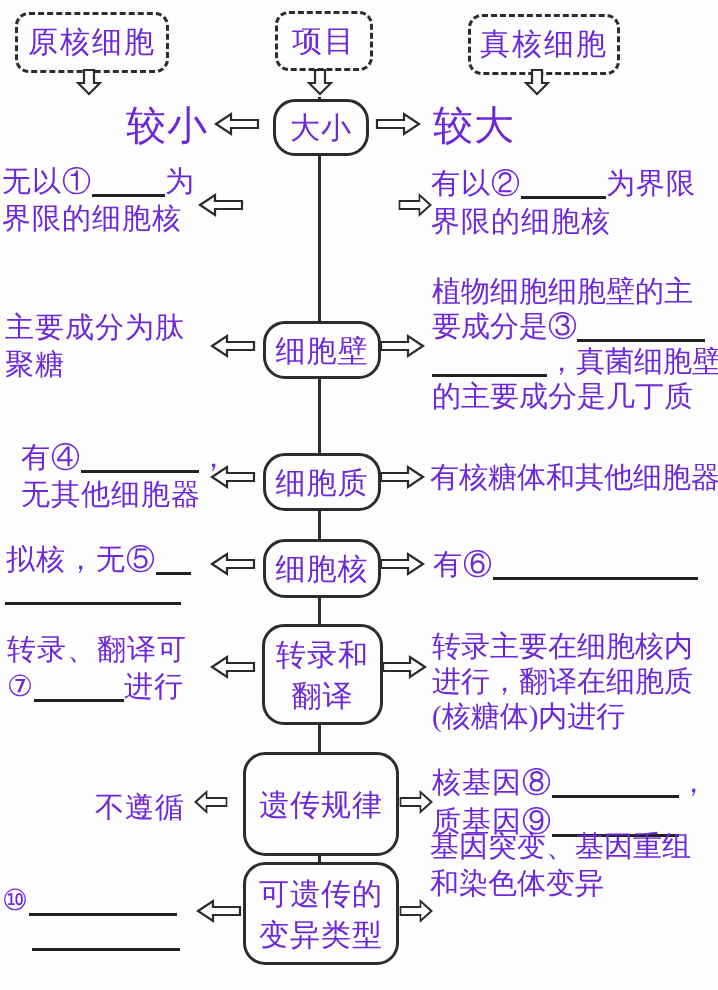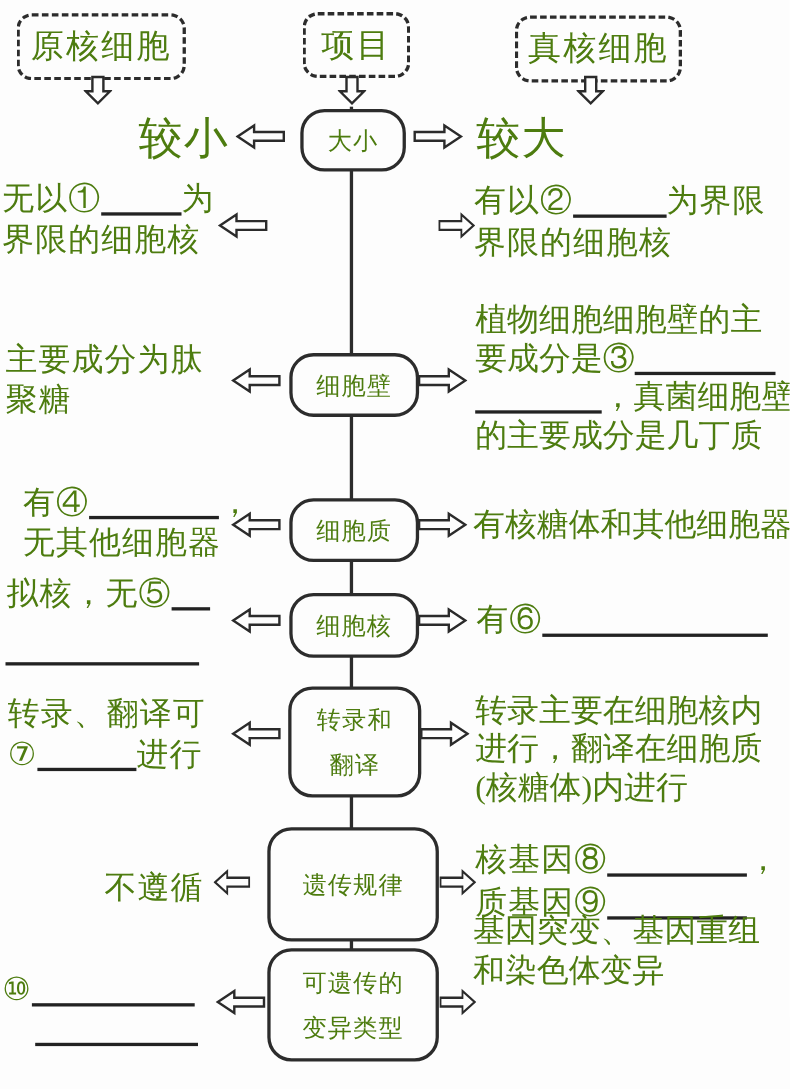--- a/index.html
+++ b/index.html
@@ -1,29 +1,29 @@
 <!DOCTYPE html>
 <html><head>
 <meta charset="utf-8">
 <style>
   html,body{margin:0;padding:0;background:#ffffff;}
   .canvas{
     position:relative;width:718px;height:990px;background:#fdfdfd;
     font-family:"Liberation Serif","DejaVu Serif",serif;
-    color:#4d7c0f;overflow:hidden;
+    color:#6d28d9;overflow:hidden;
   }
   .dashed-box{
     position:absolute;border:3px dashed #2c2c2c;border-radius:14px;
     display:flex;align-items:center;justify-content:center;
     font-size:30px;letter-spacing:2px;background:#fdfdfd;white-space:nowrap;
   }
   .tbox{
     position:absolute;border:3px solid #2c2c2c;border-radius:22px;background:#fdfdfd;
     display:flex;flex-direction:column;align-items:center;justify-content:center;
-    font-size:22px;line-height:41px;letter-spacing:1px;text-align:center;white-space:nowrap;
+    font-size:30px;line-height:41px;letter-spacing:1px;text-align:center;white-space:nowrap;
   }
   .spine{position:absolute;left:318px;top:97px;width:3px;height:790px;background:#2c2c2c;}
   .arrow{position:absolute;}
   .note{position:absolute;font-size:29px;line-height:37px;letter-spacing:1px;white-space:nowrap;}
   .ln{display:block;}
   .blank{
     display:inline-block;height:22px;border-bottom:3px solid #222;
     vertical-align:-6px;
   }
   .rule{position:absolute;height:0;border-top:3px solid #222;}
@@ -142,21 +142,21 @@
   <div class="note" style="left:5px;top:309px">
     <div class="ln"><span>主要成分为肽</span></div>
     <div class="ln"><span>聚糖</span></div>
   </div>
 
   <div class="note" style="left:21px;top:439px">
     <div class="ln"><span>有④</span><span class="blank" style="width:118px"></span><span>，</span></div>
     <div class="ln"><span>无其他细胞器</span></div>
   </div>
 
-  <div class="note" style="left:6px;top:522px">
+  <div class="note" style="left:6px;top:541px">
     <div class="ln"><span>拟核，无⑤</span><span class="blank" style="width:35px"></span></div>
   </div>
   <div class="rule" style="left:5px;top:602px;width:176px"></div>
 
   <div class="note" style="left:7px;top:631px">
     <div class="ln"><span>转录、翻译可</span></div>
     <div class="ln"><span>⑦</span><span class="blank" style="width:90px"></span><span>进行</span></div>
   </div>
 
   <div class="note" style="left:95px;top:789px">

